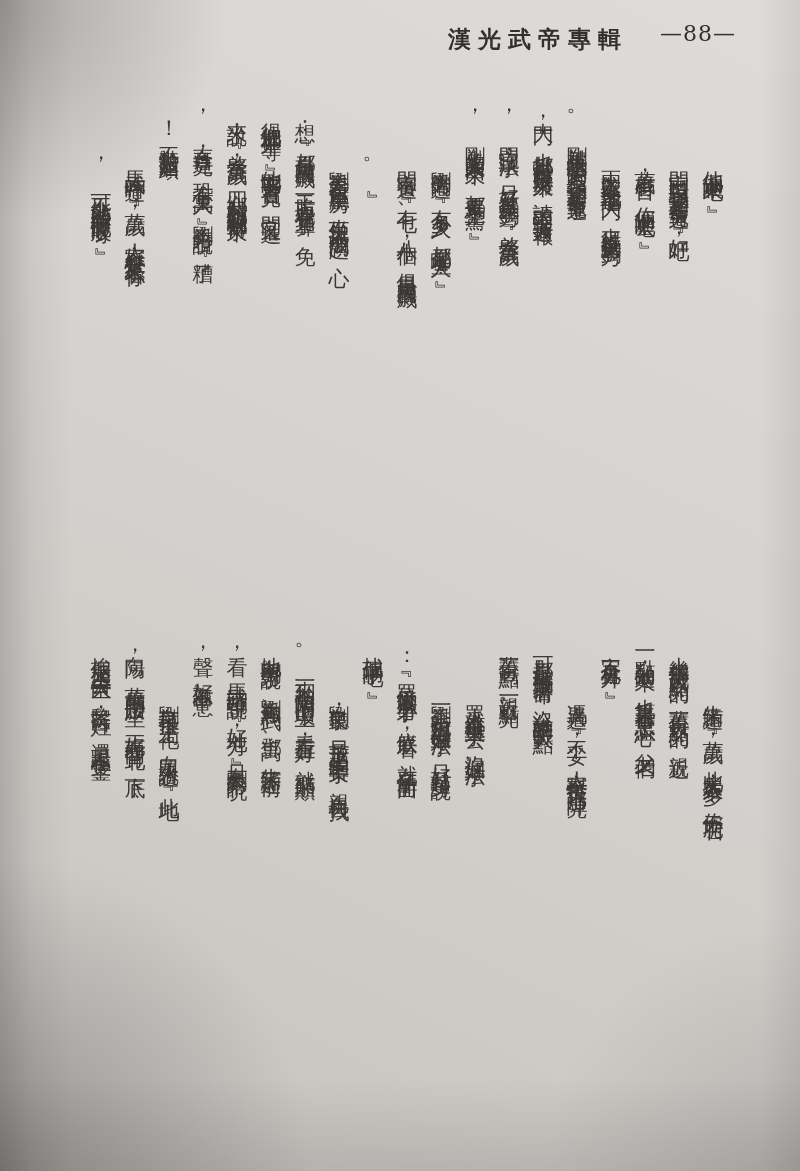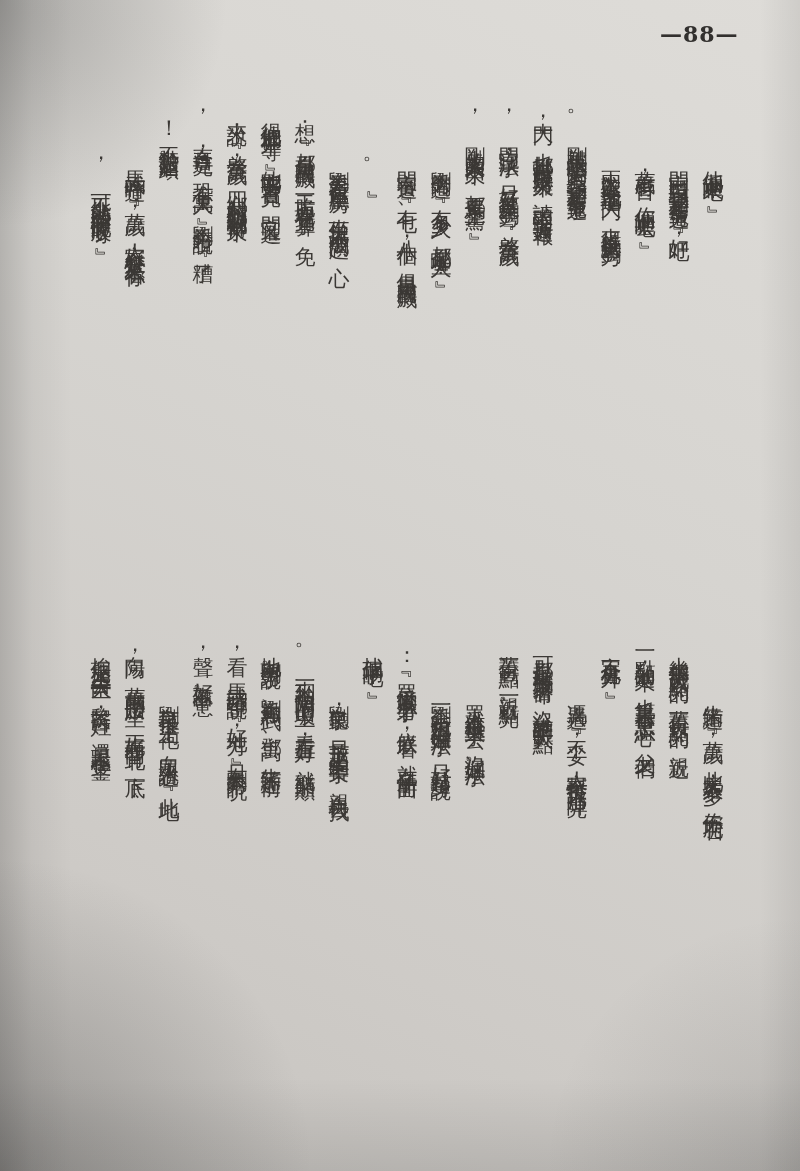--- a/index.html
+++ b/index.html
@@ -16,21 +16,21 @@
       linear-gradient(205deg, #dedcd8 0%, #d6d4d0 40%, #cecbc7 75%, #c6c3bf 100%);
   }
   .page { position: absolute; inset: 0; }
   .header-title {
     position: absolute; left: 448px; top: 24px;
     font-size: 23px; letter-spacing: 7px; color: #32302e; font-weight: bold;
     white-space: nowrap;
   }
   .page-number {
     position: absolute; left: 660px; top: 21px;
-    font-size: 22px; letter-spacing: 1px; color: #32302e; font-weight: bold;
+    font-size: 22px; letter-spacing: 1px; color: #32302e; font-weight: normal;
     white-space: nowrap;
     text-align: center;
   }
   .vblock {
     position: absolute; right: 70px;
     writing-mode: vertical-rl;
     color: #3b3835;
     font-size: 21px;
     letter-spacing: 3px;
     line-height: 34px;
@@ -39,20 +39,21 @@
   #top-block { top: 106px; }
   #bottom-block { top: 640px; }
   .col { white-space: nowrap; }
   .col.indent { padding-top: 48px; }
 </style>
 </head>
 <body>
 
 <div class="page">
 
+  <div class="header-title">漢光武帝專輯</div>
   <div class="page-number">—88—</div>
 
   <div class="vblock" id="top-block">
     <div class="col indent">他倆進來吧！』</div>
     <div class="col indent">門官出門對二拐子和老蔫蛋兒道：『好吧，</div>
     <div class="col indent">萬歲有旨，你倆進去吧！』</div>
     <div class="col indent">兩人歡天喜地地進了大門，來得廳房見劉秀</div>
     <div class="col">。剛被馬武哄走的人一見二拐子和老蔫蛋兒進了</div>
     <div class="col">大門，也都轉身向廳房擁來，請求門官進去通報</div>
     <div class="col">，門官沒法子，只好又進屋見劉秀：『啓奏萬歲</div>

